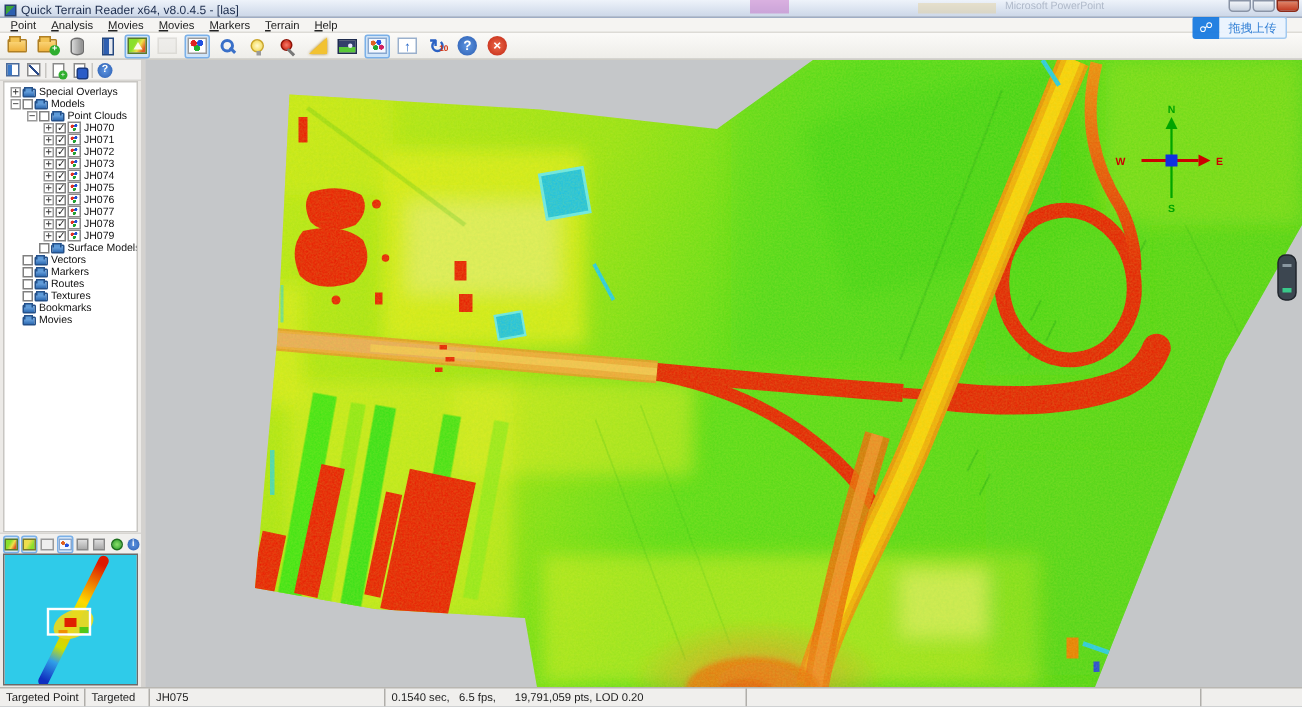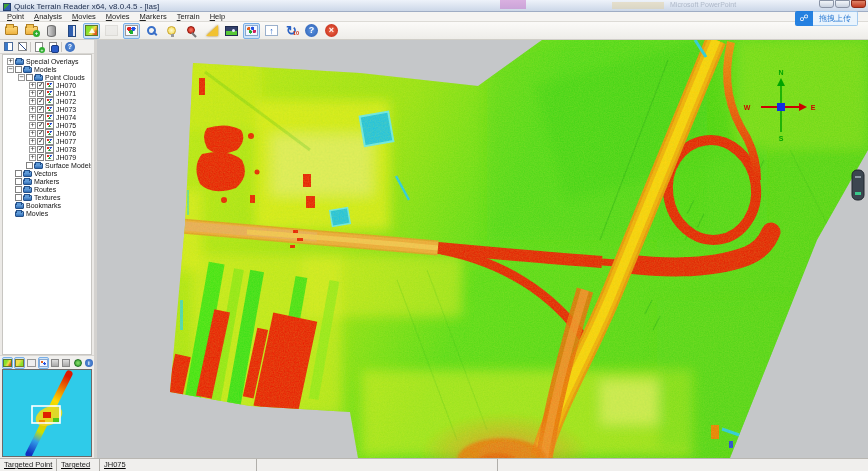--- a/index.html
+++ b/index.html
@@ -139,21 +139,21 @@
   .bi-green { width:8px; height:8px; border-radius:50%; background:radial-gradient(#8ae06a,#2a9a2a); border:1px solid #1e6e1e; }
   .bi-info { width:8px; height:8px; border-radius:50%; background:radial-gradient(#5e96e2,#2a5cb0);
     color:#fff; font-size:6px; font-weight:bold; text-align:center; line-height:8px; }
 
   .minimap { height:88px; margin:0 2px 1px 2px; border:1px solid #6a6a6a; position:relative; overflow:hidden; }
 
   .viewport { flex:1; position:relative; background:#c5c7c9; overflow:hidden; }
   .viewport svg { position:absolute; left:0; top:0; }
 
   
-  .statusbar { height:13px; background:#f0efed; border-top:1px solid #b9b7b2; display:flex;text-decoration:underline; }
+  .statusbar { height:13px; background:#f0efed; border-top:1px solid #b9b7b2; display:flex; }
   .seg { border-right:1px solid #b0aeaa; font-size:7.5px; color:#1c1c1c; line-height:12px;
     padding-left:4px; white-space:pre; overflow:hidden; }
   .seg:nth-child(1){ width:57px; } .seg:nth-child(2){ width:43px; } .seg:nth-child(3){ width:157px; }
   .seg:nth-child(4){ width:241px; } .seg:nth-child(5){ width:303px; text-align:right; padding-right:6px; }
   .seg:nth-child(6){ flex:1; border-right:none; }
 
   
   .upload-chip { position:absolute; right:10px; top:11px; height:15px; display:flex; z-index:50; opacity:.95; }
   .upload-ico { width:18px; background:#1a7be0; border-radius:2px 0 0 2px; color:#fff;
     font-size:9px; line-height:15px; text-align:center; }
@@ -604,14 +604,15 @@
         <rect x="758" y="152" width="6" height="3" fill="#39c98a"></rect>
       </g>
     </svg>
   </div>
 </div>
 
 <div class="statusbar">
   <div class="seg">Targeted Point</div>
   <div class="seg">Targeted</div>
   <div class="seg">JH075</div>
+  <div class="seg">0.1540 sec,   6.5 fps,      19,791,059 pts, LOD 0.20</div>
   <div class="seg"></div>
 </div>
 
 </body></html>

